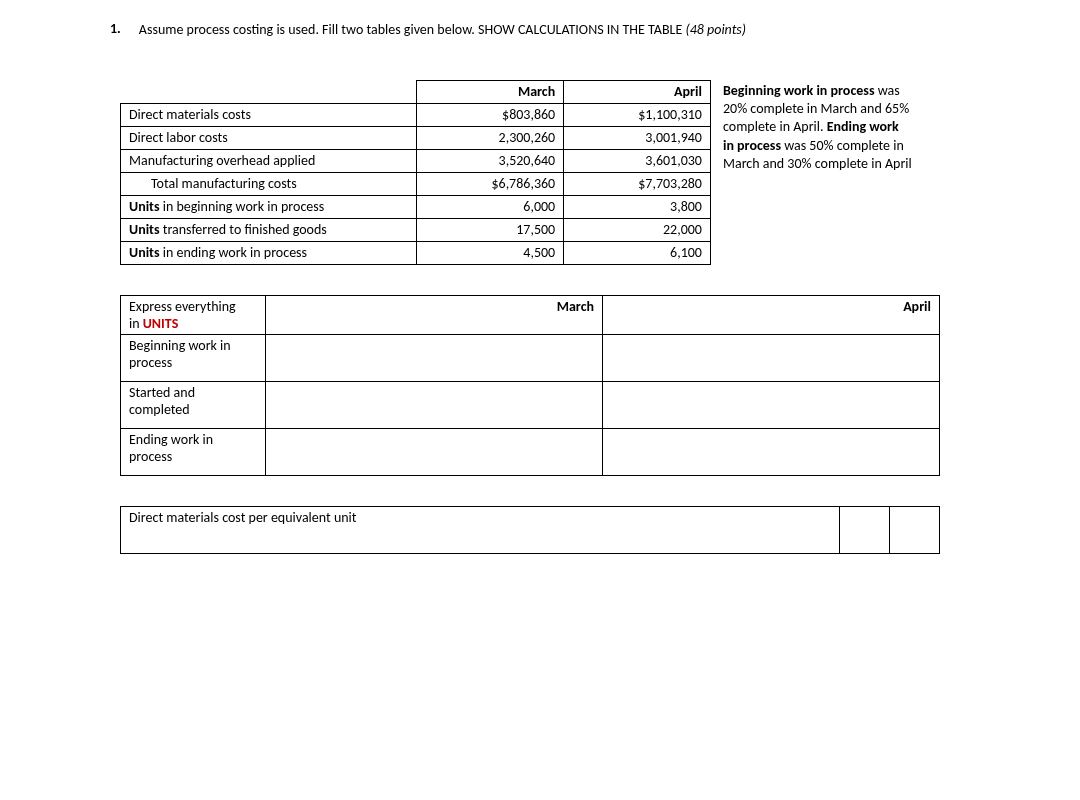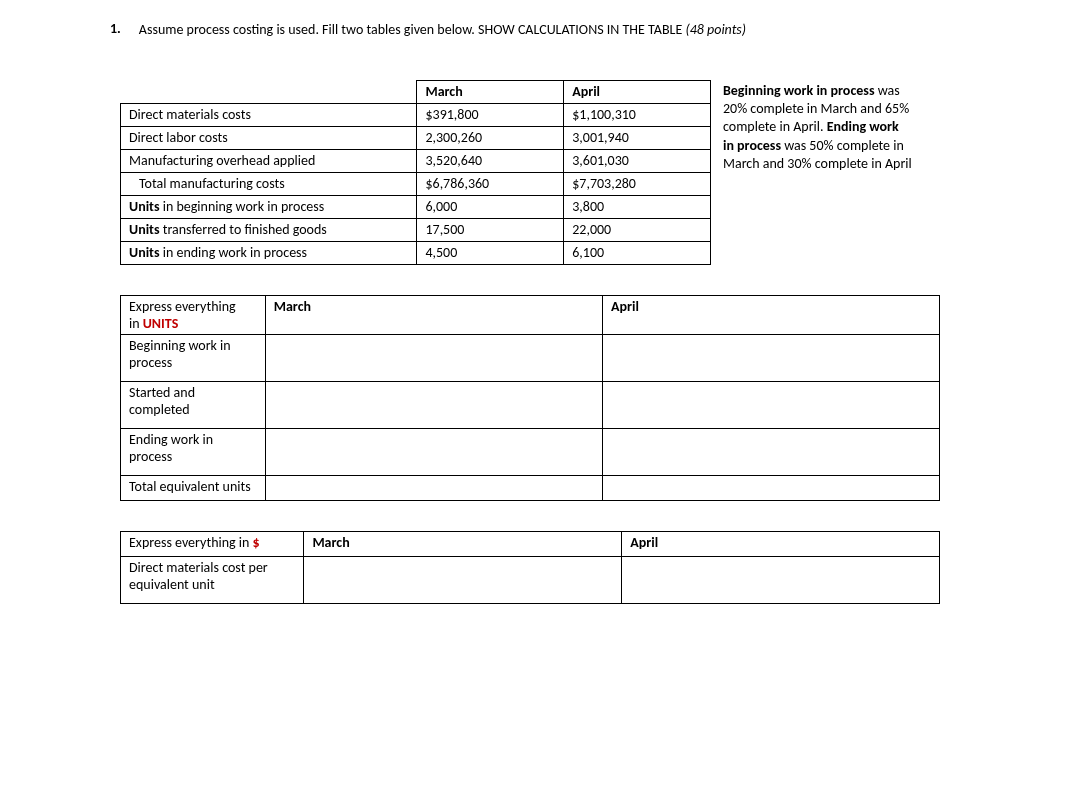--- a/index.html
+++ b/index.html
@@ -28,24 +28,24 @@
     border-collapse: collapse;
     margin-left: 60px;
     margin-bottom: 30px;
   }
   td, th {
     border: 1px solid #000;
     padding: 2px 8px;
     font-size: 14px;
     vertical-align: top;
   }
-  .center { text-align: left; margin-left: 15px; }
+  .center { text-align: right; margin-left: 15px; }
   .bold { font-weight: bold; }
   .red { color: #c00000; }
-  .indent { padding-left: 18px; }
+  .indent { padding-left: 30px; }
   .note-cell {
     border: none;
     padding-left: 12px;
     line-height: 1.3;
   }
   .table1 td { height: 18px; }
   .table2 td, .table3 td { height: 20px; }
   .wide-row td { height: 42px; }
 </style>
 </head>
@@ -67,21 +67,21 @@
     <td rowspan="8" class="note-cell" style="width:230px;margin-left:20px;">
       <span class="bold">Beginning work in process </span><span>was</span><br>
       <span>20% complete in March and 65%</span><br>
       <span>complete in April. </span><span class="bold">Ending work</span><br>
       <span class="bold">in process </span><span>was 50% complete in</span><br>
       <span>March and 30% complete in April</span>
     </td>
   </tr>
   <tr>
     <td>Direct materials costs</td>
-    <td class="center">$391,800</td>
+    <td class="center">$803,860</td>
     <td class="center">$1,100,310</td>
   </tr>
   <tr>
     <td>Direct labor costs</td>
     <td class="center">2,300,260</td>
     <td class="center">3,001,940</td>
   </tr>
   <tr>
     <td>Manufacturing overhead applied</td>
     <td class="center">3,520,640</td>
@@ -128,36 +128,24 @@
   <tr class="wide-row">
     <td>Started and completed</td>
     <td></td>
     <td></td>
   </tr>
   <tr class="wide-row">
     <td>Ending work in process</td>
     <td></td>
     <td></td>
   </tr>
-  <tr>
-    <td>Total equivalent units</td>
-    <td></td>
-    <td></td>
-  </tr>
 </tbody>
   </table>
 
 <table class="table3" style="width:820px;">
   <tbody>
-      <tr>
-    <td style="width:170px;">
-      <span>Express everything in </span><span class="bold red">$</span>
-    </td>
-    <td class="center bold" style="width:310px;">March</td>
-    <td class="center bold" style="width:310px;">April</td>
-  </tr>
   <tr>
     <td style="height:42px;">Direct materials cost per equivalent unit</td>
     <td></td>
     <td></td>
   </tr>
 </tbody>
   </table>
 
 </body></html>

